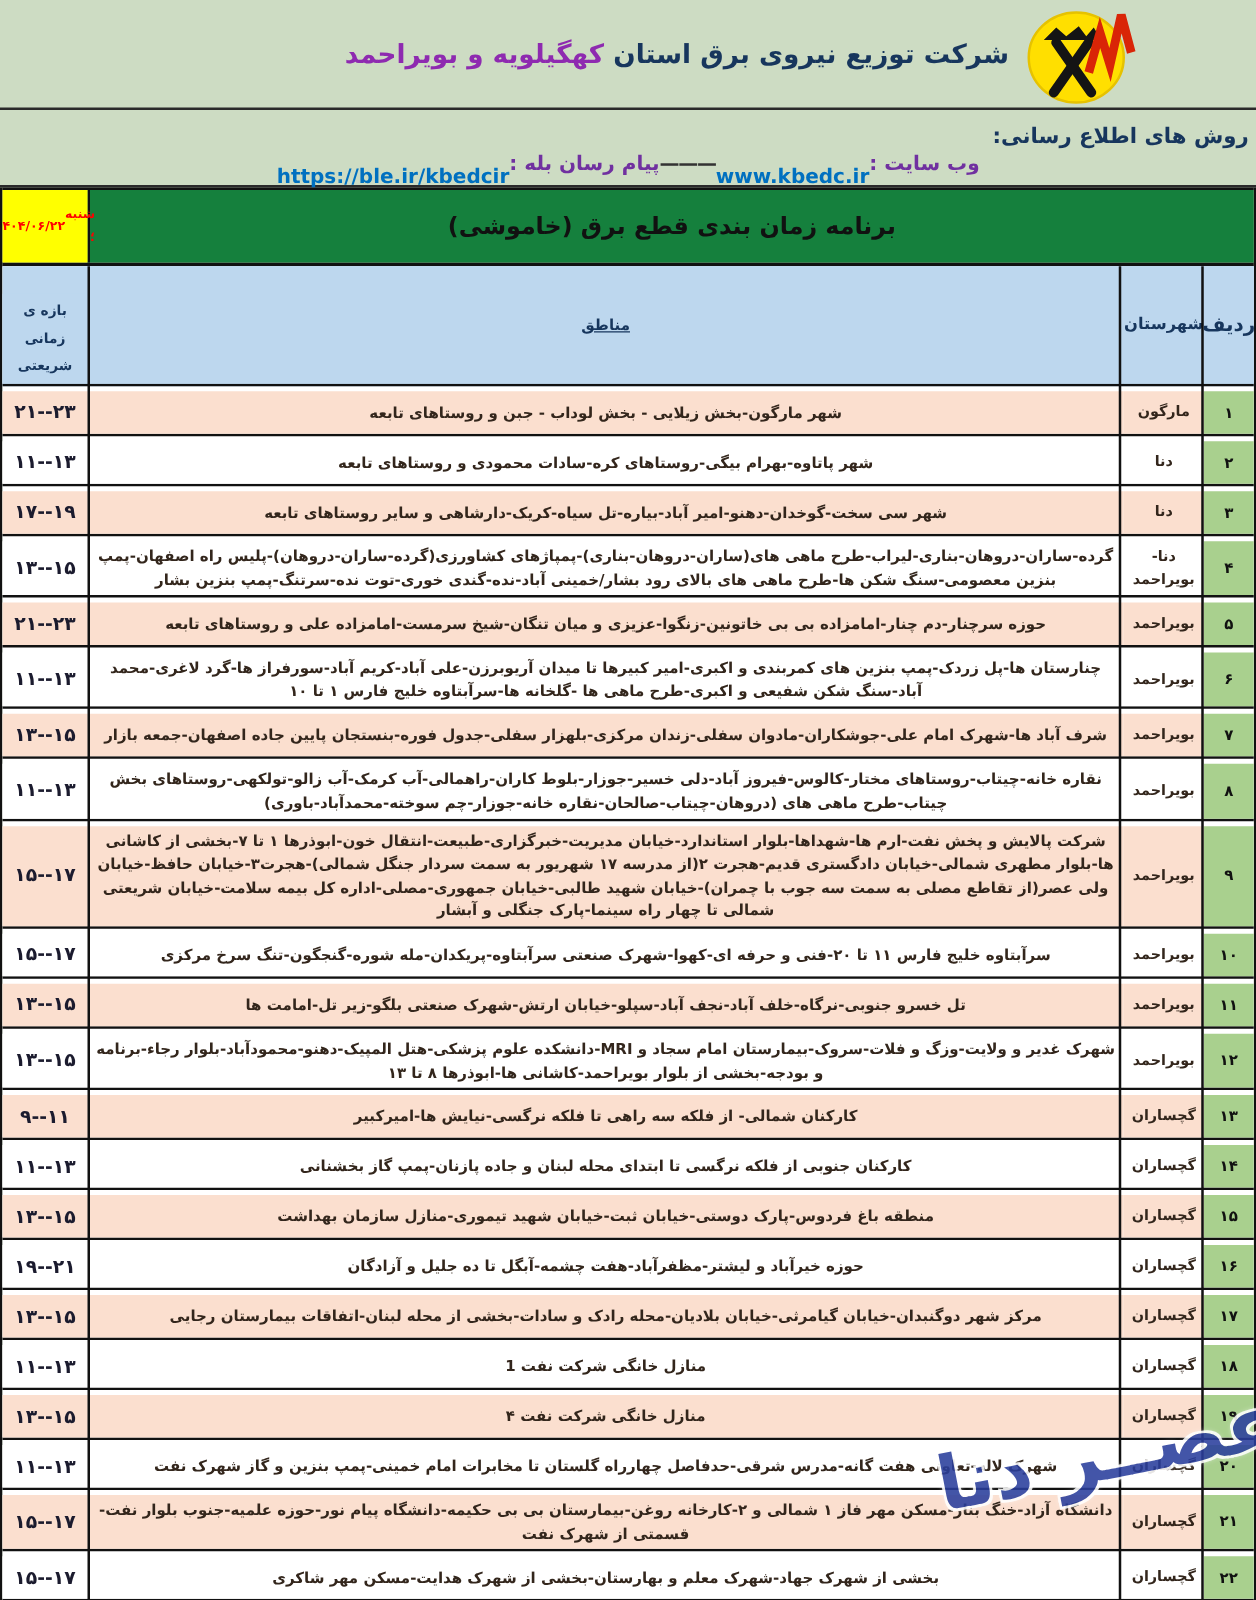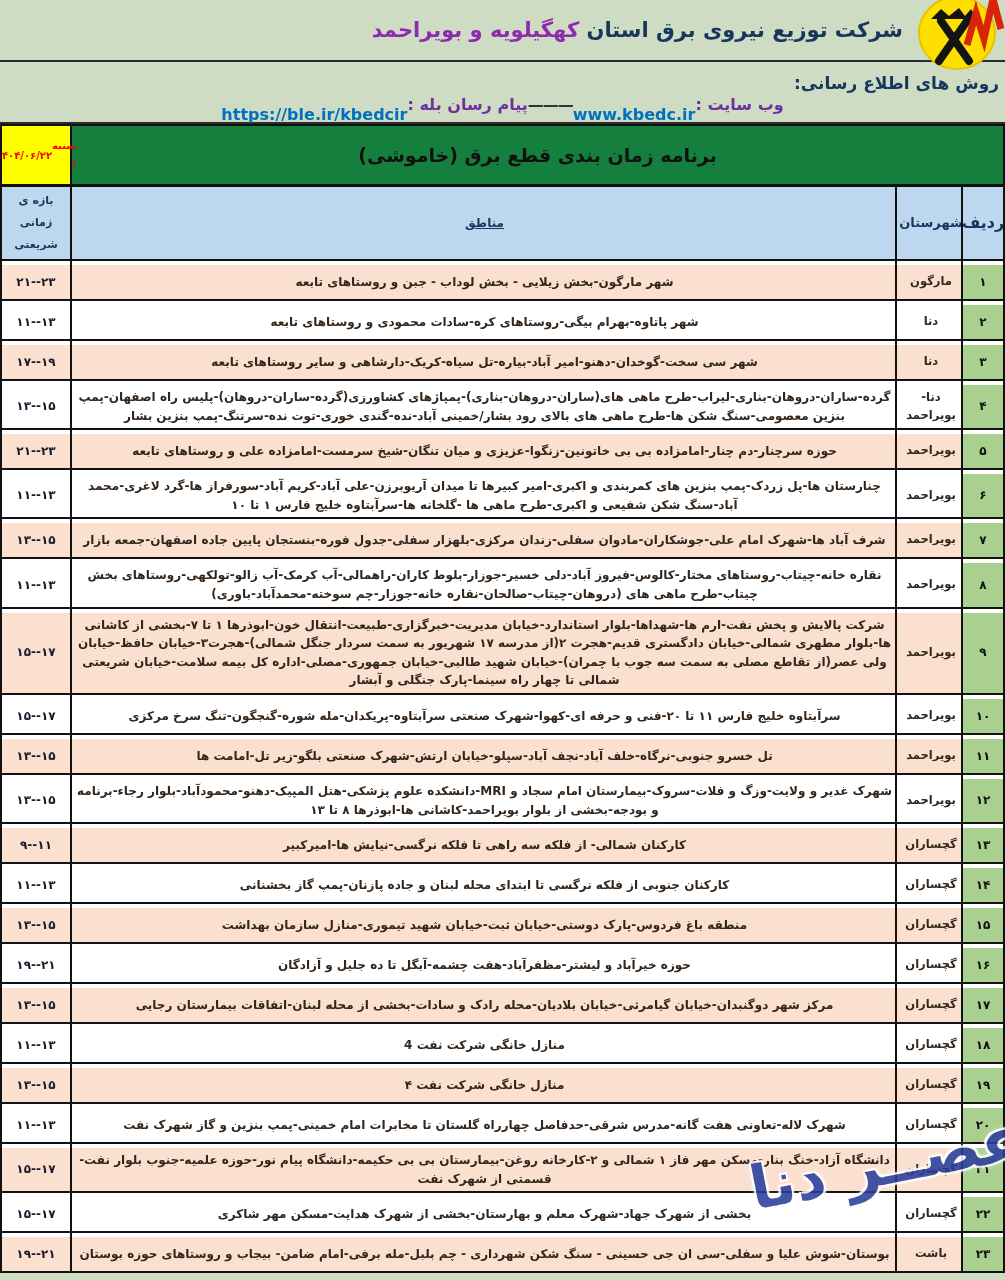--- a/index.html
+++ b/index.html
@@ -12,25 +12,25 @@
     position: relative;
     width: 1005px;
     min-height: 1280px;
     background: #cddcc3;
     direction: rtl;
     overflow: hidden;
   }
 
   
   .brand-row {
-    height: 62px;
+    height: 88px;
     border-bottom: 2px solid #2a2a2a;
     display: flex;
     align-items: center;
-    justify-content: flex-start;
+    justify-content: center;
     gap: 10px;
     padding-left: 180px;
   }
   .brand-title { font-size: 21px; font-weight: bold; color: #17365d; white-space: nowrap; }
   .brand-title .hl { color: #8e2ab0; }
   .logo { width: 92px; height: 82px; flex: 0 0 auto; }
 
   .info-row {
     height: 30px;
     display: flex;
@@ -86,26 +86,26 @@
     text-align: center;
     font-weight: bold;
     color: #33261c;
     padding: 3px 4px;
     min-height: 34px;
     line-height: 1.55;
   }
   .c-n     { width: 40px;  font-size: 12px; color: #111; }
   .c-cnty  { width: 64px;  font-size: 11.5px; }
   .c-reg   { flex: 1;      font-size: 12px; }
-  .c-time  { width: 68px;  font-size: 12px; color: #1b1b2e; direction: ltr; }
+  .c-time  { width: 68px;  font-size: 15px; color: #1b1b2e; direction: ltr; }
 
   .thead .c-reg  { font-size: 12px; text-decoration: underline; }
   .thead .c-cnty { font-size: 13px; }
   .thead .c-n    { font-size: 16px; }
-  .thead .c-time { font-size: 11px; line-height: 2.0; direction: rtl; }
+  .thead .c-time { font-size: 11px; line-height: 2.0; direction: rtl; margin-top: 22px; }
   .thead .c { min-height: 56px; }
 
   .pink  .c { background: #fbdfcf; }
   .white .c { background: #ffffff; }
   .c-n { background: #a9d08e !important; }
 
   
   .vline { position: absolute; top: 0; bottom: 0; width: 2px; background: #111; z-index: 2; }
   .vl-1 { right: 40px; }
   .vl-2 { right: 106px; }
@@ -301,21 +301,21 @@
   <div class="trow brow pink">
     <div class="c c-n">۱۷</div>
     <div class="c c-cnty">گچساران</div>
     <div class="c c-reg">مرکز شهر دوگنبدان-خیابان گیامرثی-خیابان بلادیان-محله رادک و سادات-بخشی از محله لبنان-اتفاقات بیمارستان رجایی</div>
     <div class="c c-time">۱۳--۱۵</div>
   </div>
 
   <div class="trow brow white">
     <div class="c c-n">۱۸</div>
     <div class="c c-cnty">گچساران</div>
-    <div class="c c-reg">منازل خانگی شرکت نفت 4</div>
+    <div class="c c-reg">منازل خانگی شرکت نفت 1</div>
     <div class="c c-time">۱۱--۱۳</div>
   </div>
 
   <div class="trow brow pink">
     <div class="c c-n">۱۹</div>
     <div class="c c-cnty">گچساران</div>
     <div class="c c-reg">منازل خانگی شرکت نفت ۴</div>
     <div class="c c-time">۱۳--۱۵</div>
   </div>
 

